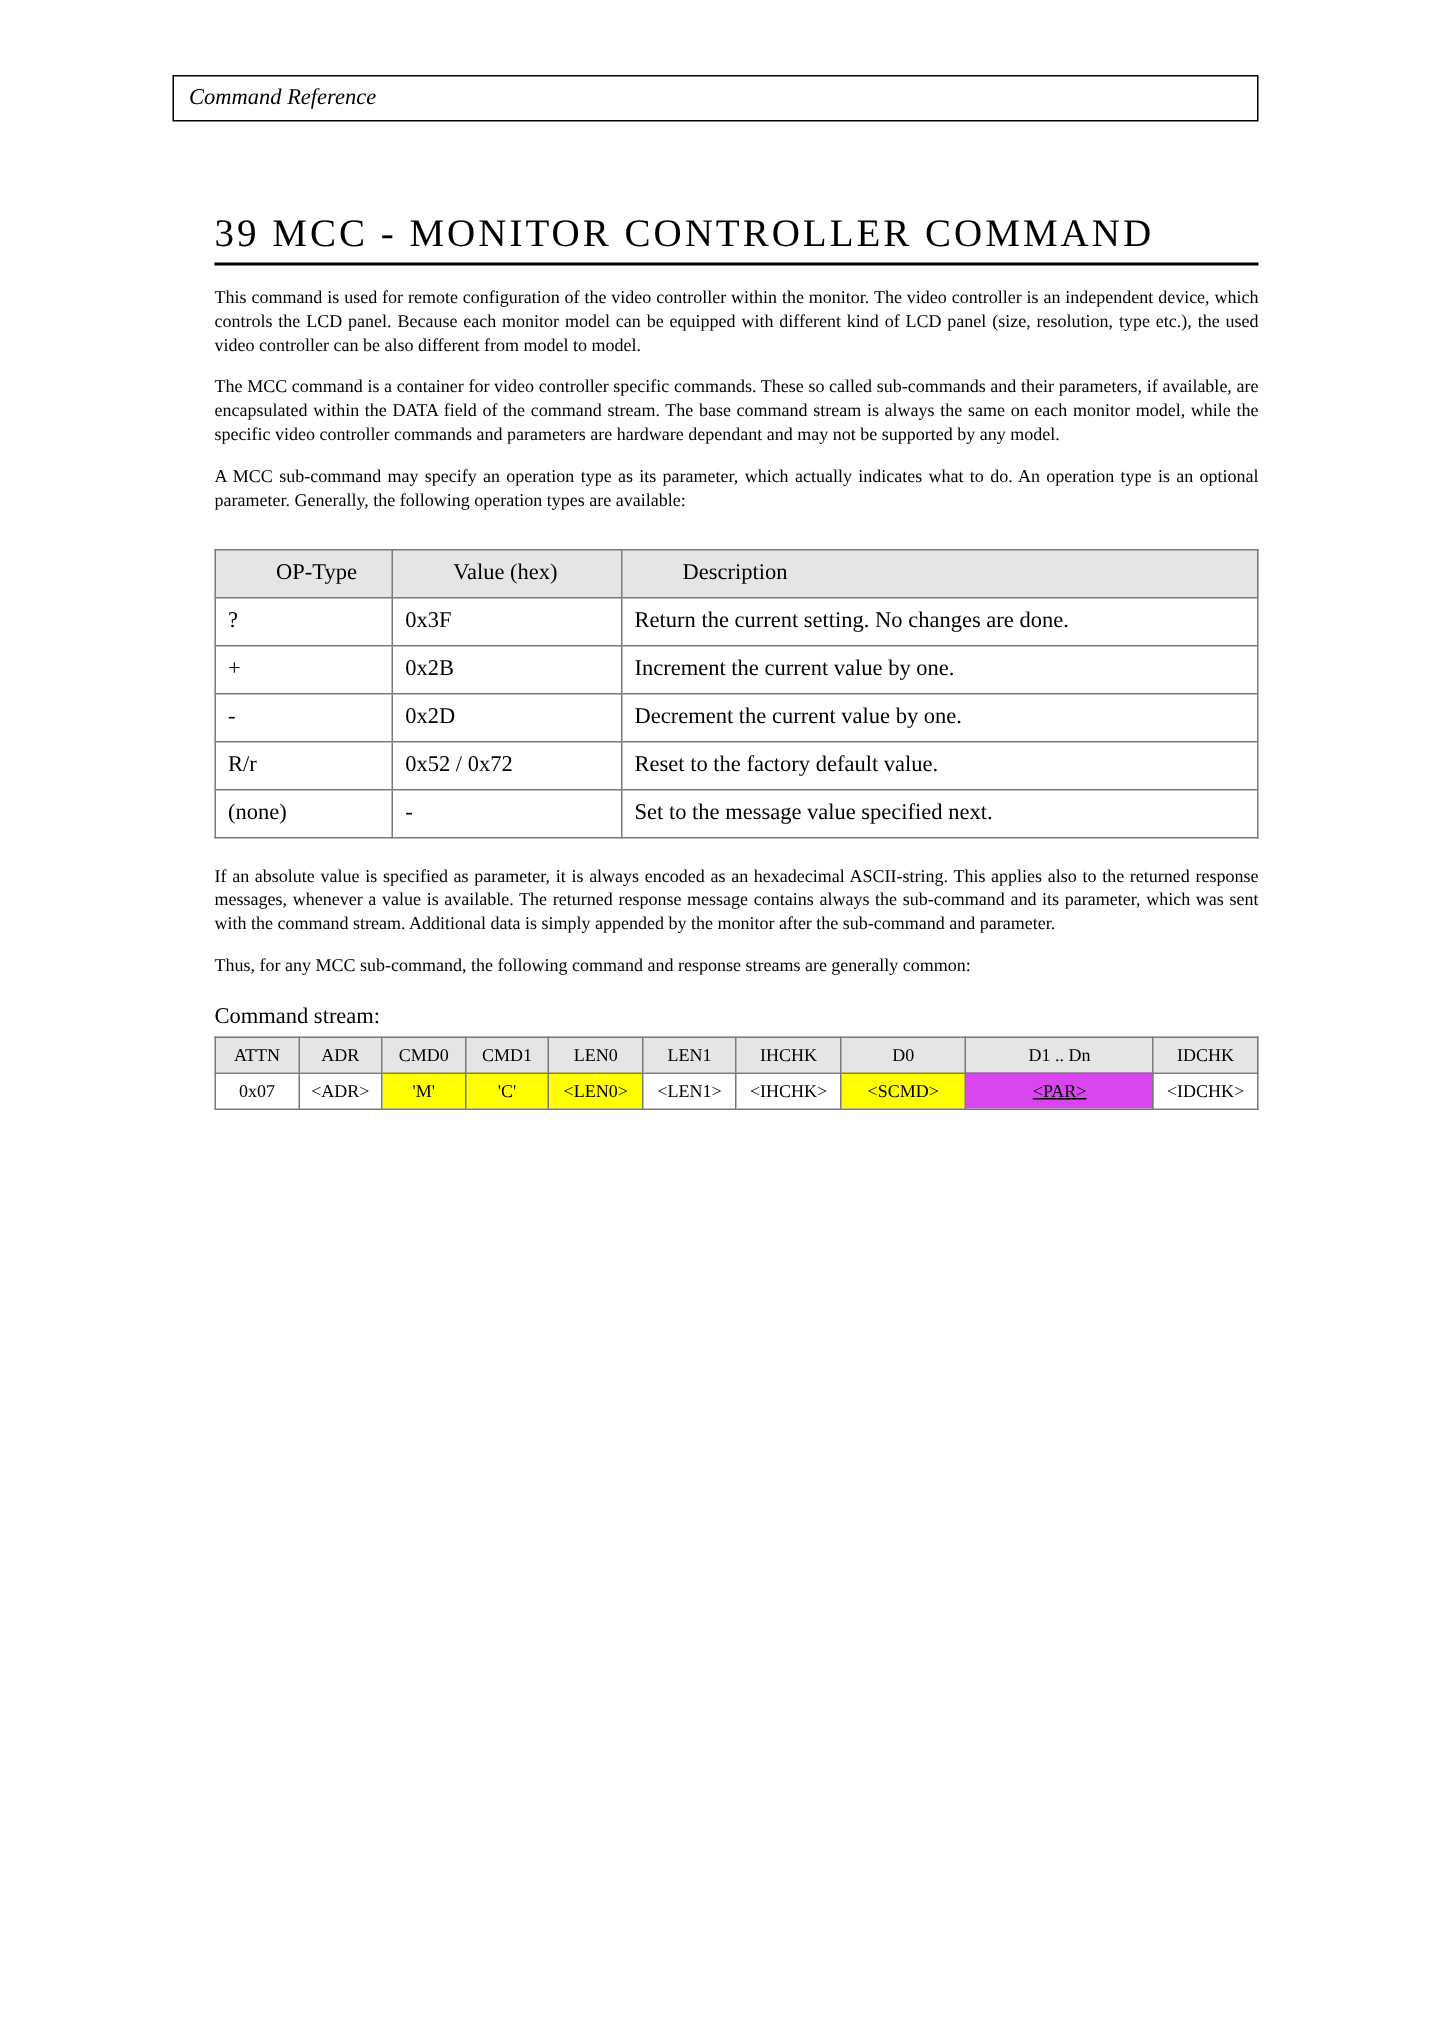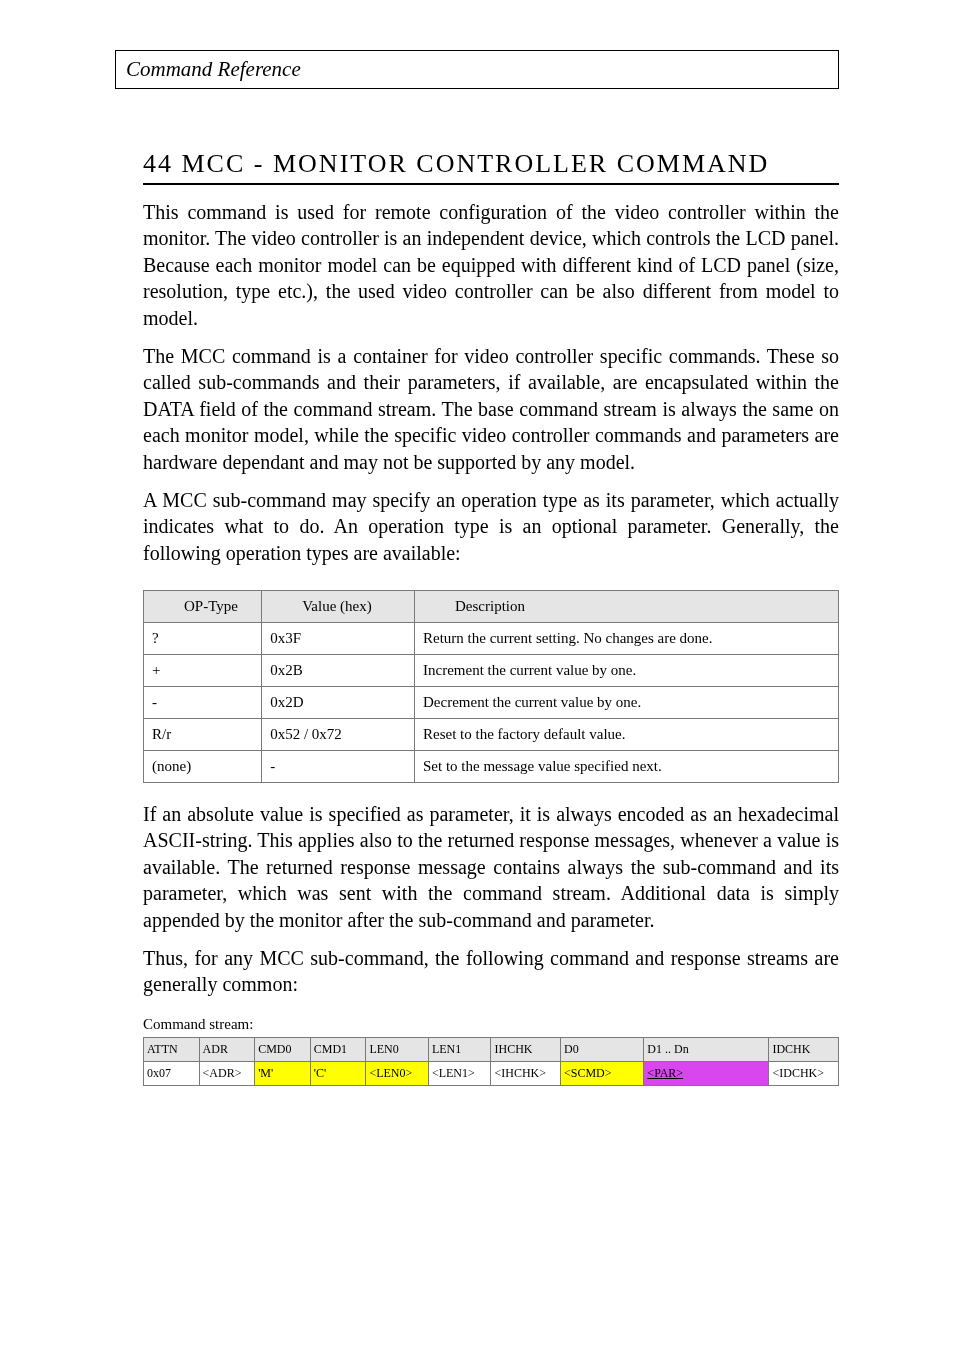--- a/index.html
+++ b/index.html
@@ -16,38 +16,38 @@
     padding: 50px 115px 50px 115px;
     box-sizing: border-box;
     height: 100%;
     display: flex;
     flex-direction: column;
   }
   .header-bar {
     border: 1px solid #000;
     padding: 6px 10px;
     font-style: italic;
-    font-size: 21px;
+    font-size: 15px;
   }
   .section-title {
     font-size: 26px;
     letter-spacing: 2px;
     margin-top: 60px;
     margin-bottom: 4px;
     padding-left: 28px;
     font-variant: small-caps;
   }
   .title-rule {
     border: 0;
     border-top: 2px solid #000;
     margin: 0 0 14px 28px;
   }
   .body-text {
     padding-left: 28px;
-    font-size: 20px;
+    font-size: 12px;
     line-height: 1.32;
     text-align: justify;
   }
   .body-text p { margin: 0 0 12px 0; }
   .tbl {
     border-collapse: collapse;
     width: 100%;
     margin: 12px 0 18px 28px;
     width: calc(100% - 28px);
     font-size: 15px;
@@ -71,21 +71,21 @@
   .stream-tbl {
     border-collapse: collapse;
     margin: 4px 0 0 28px;
     width: calc(100% - 28px);
     font-size: 12px;
     table-layout: fixed;
   }
   .stream-tbl th, .stream-tbl td {
     border: 1px solid #7a7a7a;
     padding: 4px 3px;
-    text-align: left;
+    text-align: center;
     font-weight: normal;
   }
   .stream-tbl thead th {
     background: #e5e5e5;
   }
   .stream-tbl td.y { background: #ffff00; }
   .stream-tbl td.c { background: #d946ef; text-decoration: underline; }
   .footer {
     margin-top: auto;
     border-top: 1px solid #000;
@@ -96,21 +96,21 @@
   }
 </style>
 </head>
 <body>
 
 <div class="page">
   <div class="header-bar">
     <span>Command Reference</span>
   </div>
 
-  <div class="section-title">44 MCC - MONITOR CONTROLLER COMMAND</div>
+  <div class="section-title">39 MCC - MONITOR CONTROLLER COMMAND</div>
   <hr class="title-rule">
 
   <div class="body-text">
     <p>This command is used for remote configuration of the video controller within the monitor. The video controller is an independent device, which controls the LCD panel. Because each monitor model can be equipped with different kind of LCD panel (size, resolution, type etc.), the used video controller can be also different from model to model.</p>
     <p>The MCC command is a container for video controller specific commands. These so called sub-commands and their parameters, if available, are encapsulated within the DATA field of the command stream. The base command stream is always the same on each monitor model, while the specific video controller commands and parameters are hardware dependant and may not be supported by any model.</p>
     <p>A MCC sub-command may specify an operation type as its parameter, which actually indicates what to do. An operation type is an optional parameter. Generally, the following operation types are available:</p>
   </div>
 
   <table class="tbl">
     <colgroup>

